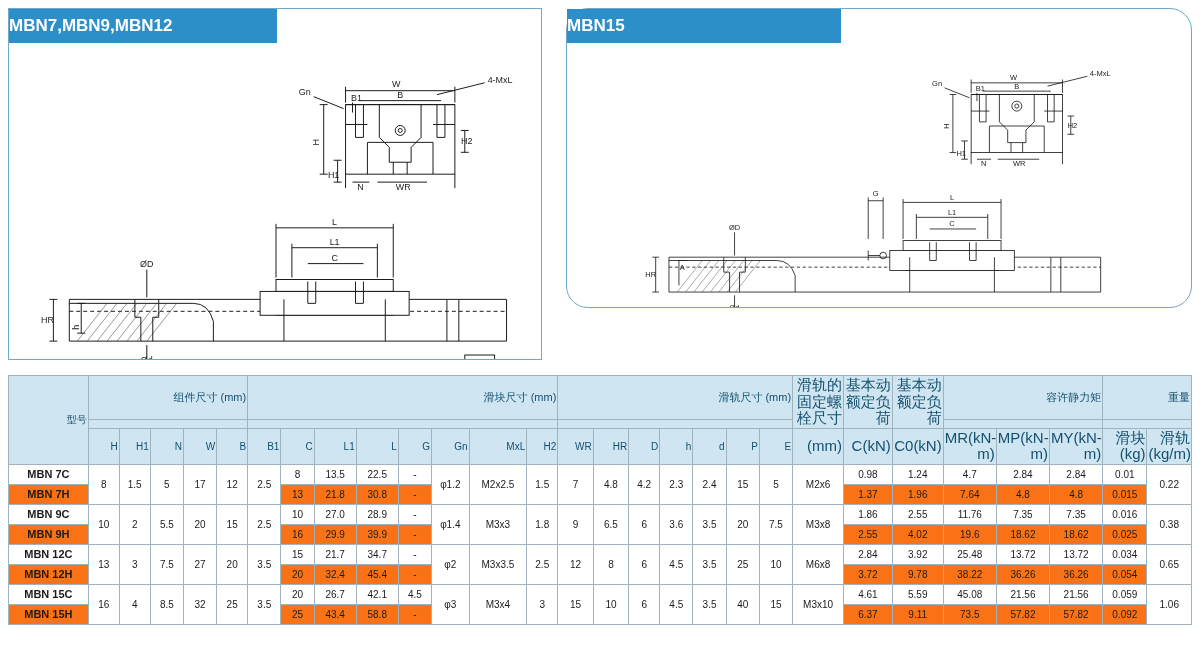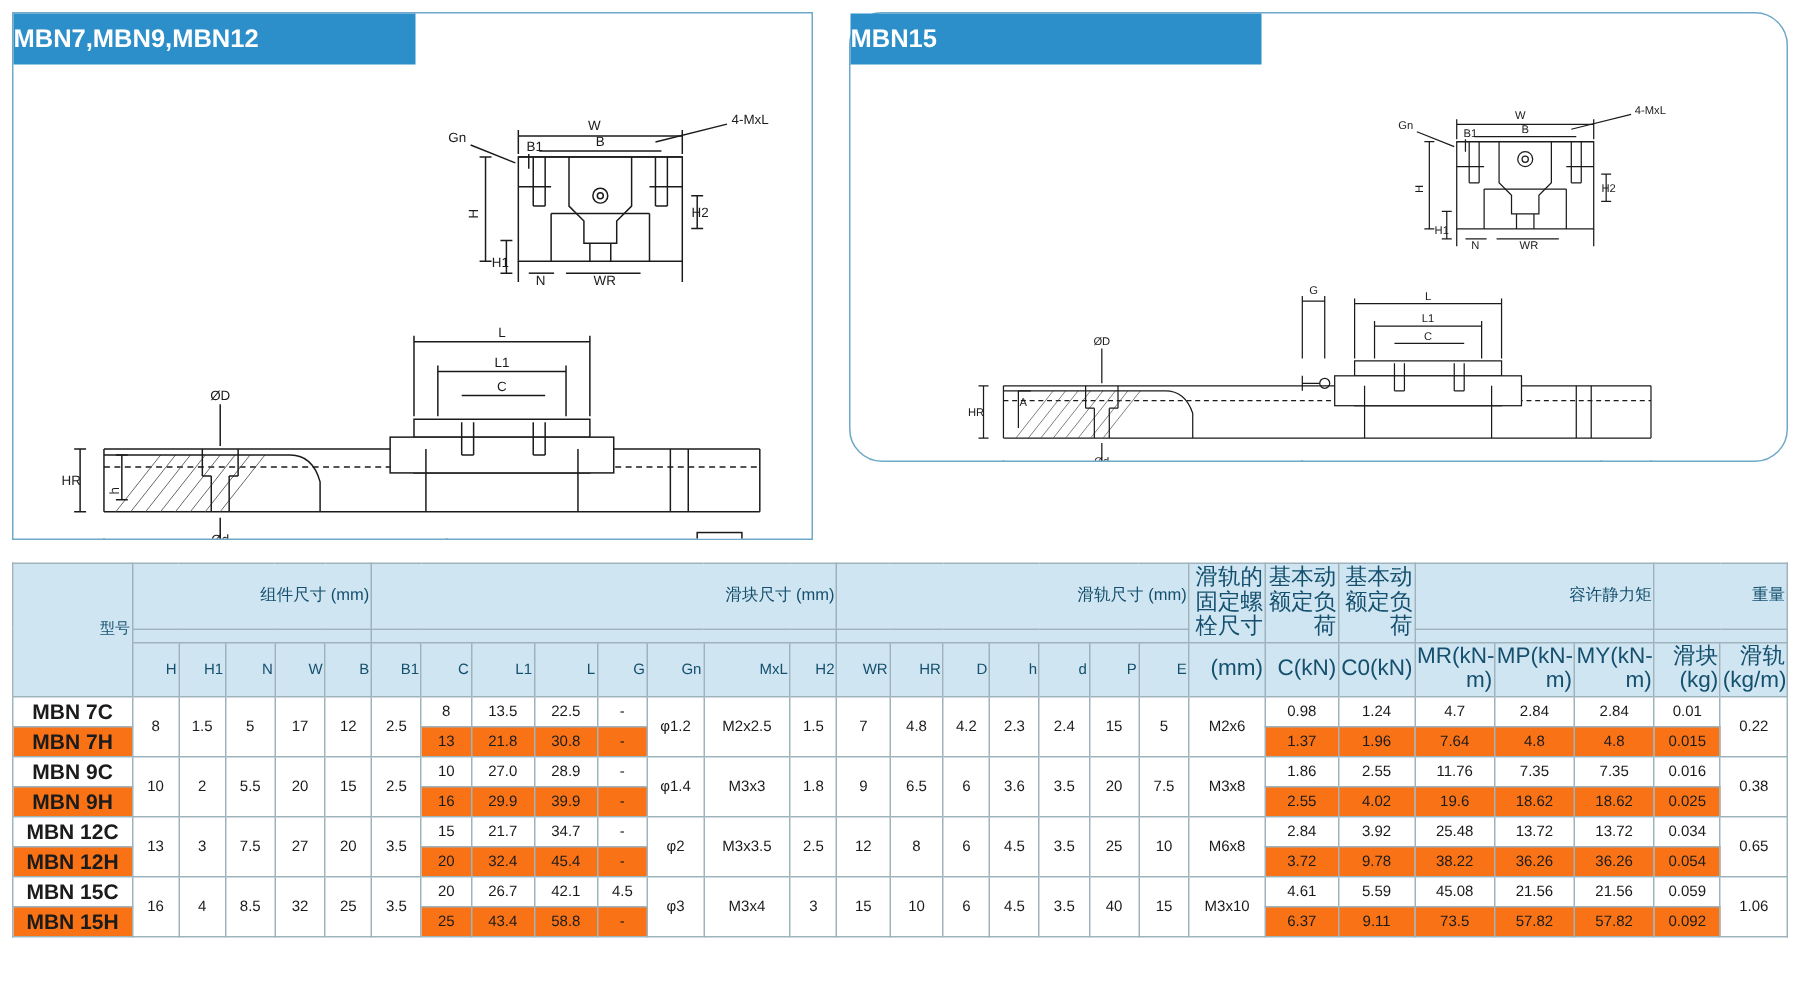--- a/index.html
+++ b/index.html
@@ -19,21 +19,21 @@
   .draw svg{display:block;width:100%;height:100%;}
 
   
   .table-wrap{position:absolute;left:8px;top:375px;width:1184px;}
   table.spec{border-collapse:collapse;width:1184px;table-layout:fixed;font-size:10px;}
   table.spec th,table.spec td{border:1px solid #9fb3bd;text-align:center;vertical-align:middle;padding:1px 1px;}
   table.spec thead th{background:#cfe5f1;color:#14506e;font-weight:normal;line-height:1.1;text-align:right;}
   table.spec thead th.grp{font-size:11px;}
   table.spec tbody td{background:#ffffff;height:17px;}
   table.spec tbody tr.alt td{background:#f97316;}
-  td.model{text-align:left;padding-left:6px;font-weight:bold;font-size:14px;}
+  td.model{text-align:left;padding-left:6px;font-weight:bold;font-size:11px;}
   .tiny{font-size:15px;}
 </style>
 </head>
 <body>
 
 <div class="page">
 
   <div class="panel" id="panel-left">
     <div class="panel-title">MBN7,MBN9,MBN12</div>
     <div class="draw">

